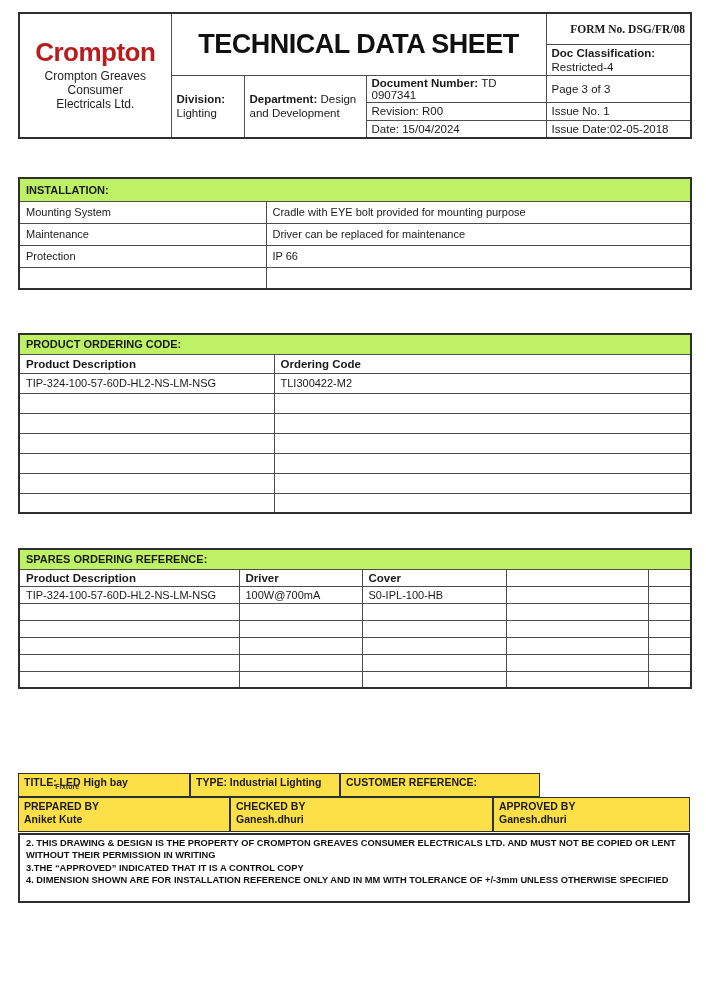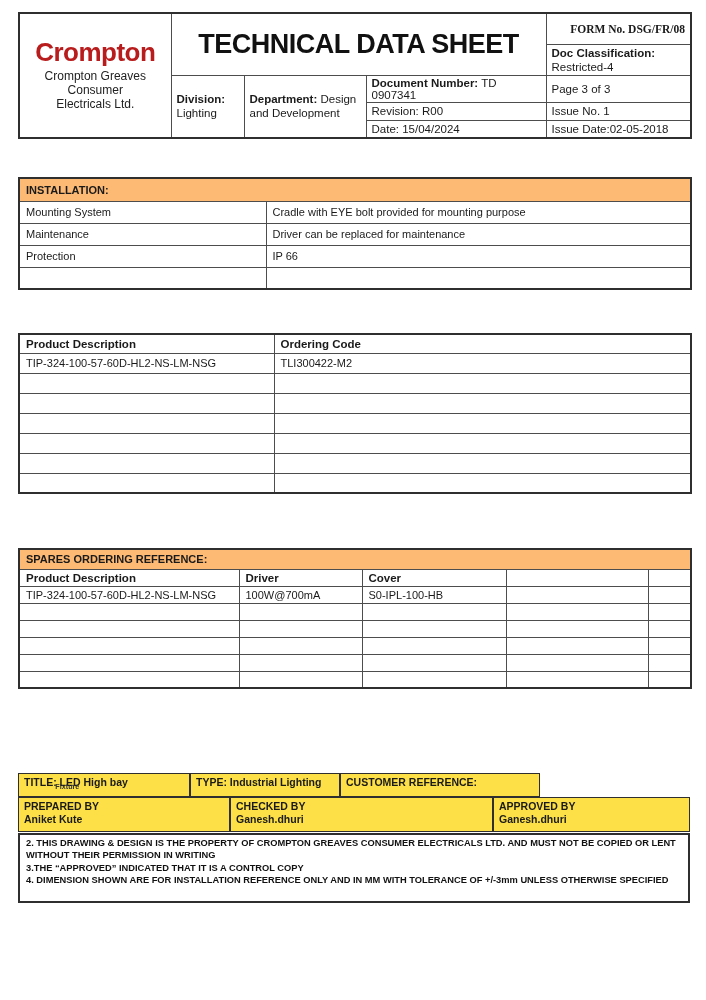--- a/index.html
+++ b/index.html
@@ -19,21 +19,21 @@
   .company { font-size:12px; color:#222; line-height:1.2; margin-top:2px; }
   .doc-title-cell { text-align:center; }
   .doc-title { font-size:27px; font-weight:bold; letter-spacing:-0.5px; color:#111; }
   .form-no { font-family:Liberation Serif, serif; font-weight:bold; font-size:12.5px;text-align:right; }
   .bold { font-weight:bold; }
   .two-line { line-height:1.22; }
   .center { text-align:left; }
 
   
   .sec-table { position:absolute; left:18px; width:672px; border:2px solid #2f2f2f; }
-  .bar { background:#fdba74; font-weight:bold; font-size:12px; padding:3px 5px;margin-left:16px; }
+  .bar { background:#bef264; font-weight:bold; font-size:12px; padding:3px 5px;margin-left:16px; }
   .sec-table td, .sec-table th { font-size:11px; padding:1px 6px; white-space:nowrap; }
   .sec-table th { text-align:left; font-size:11.5px; }
 
   .install-table { top:177px; }
   .install-table .bar-row { height:23px; }
   .install-table .data-row td { height:22px; }
 
   .product-table { top:333px; }
   .product-table .bar-row { height:20px; }
   .product-table .head-row th { height:19px; }
@@ -148,20 +148,23 @@
         </tr>
       </tbody>
   </table>
 
   <table class="sec-table product-table">
     <colgroup>
         <col style="width:255px">
         <col style="width:417px">
       </colgroup>
     <tbody>
+        <tr class="bar-row">
+          <td colspan="2" class="bar">PRODUCT ORDERING CODE:</td>
+        </tr>
     <tr class="head-row">
           <th>Product Description</th>
           <th>Ordering Code</th>
         </tr>
     </tbody>
       <tbody>
         <tr class="data-row">
           <td>TIP-324-100-57-60D-HL2-NS-LM-NSG</td>
           <td>TLI300422-M2</td>
         </tr>

